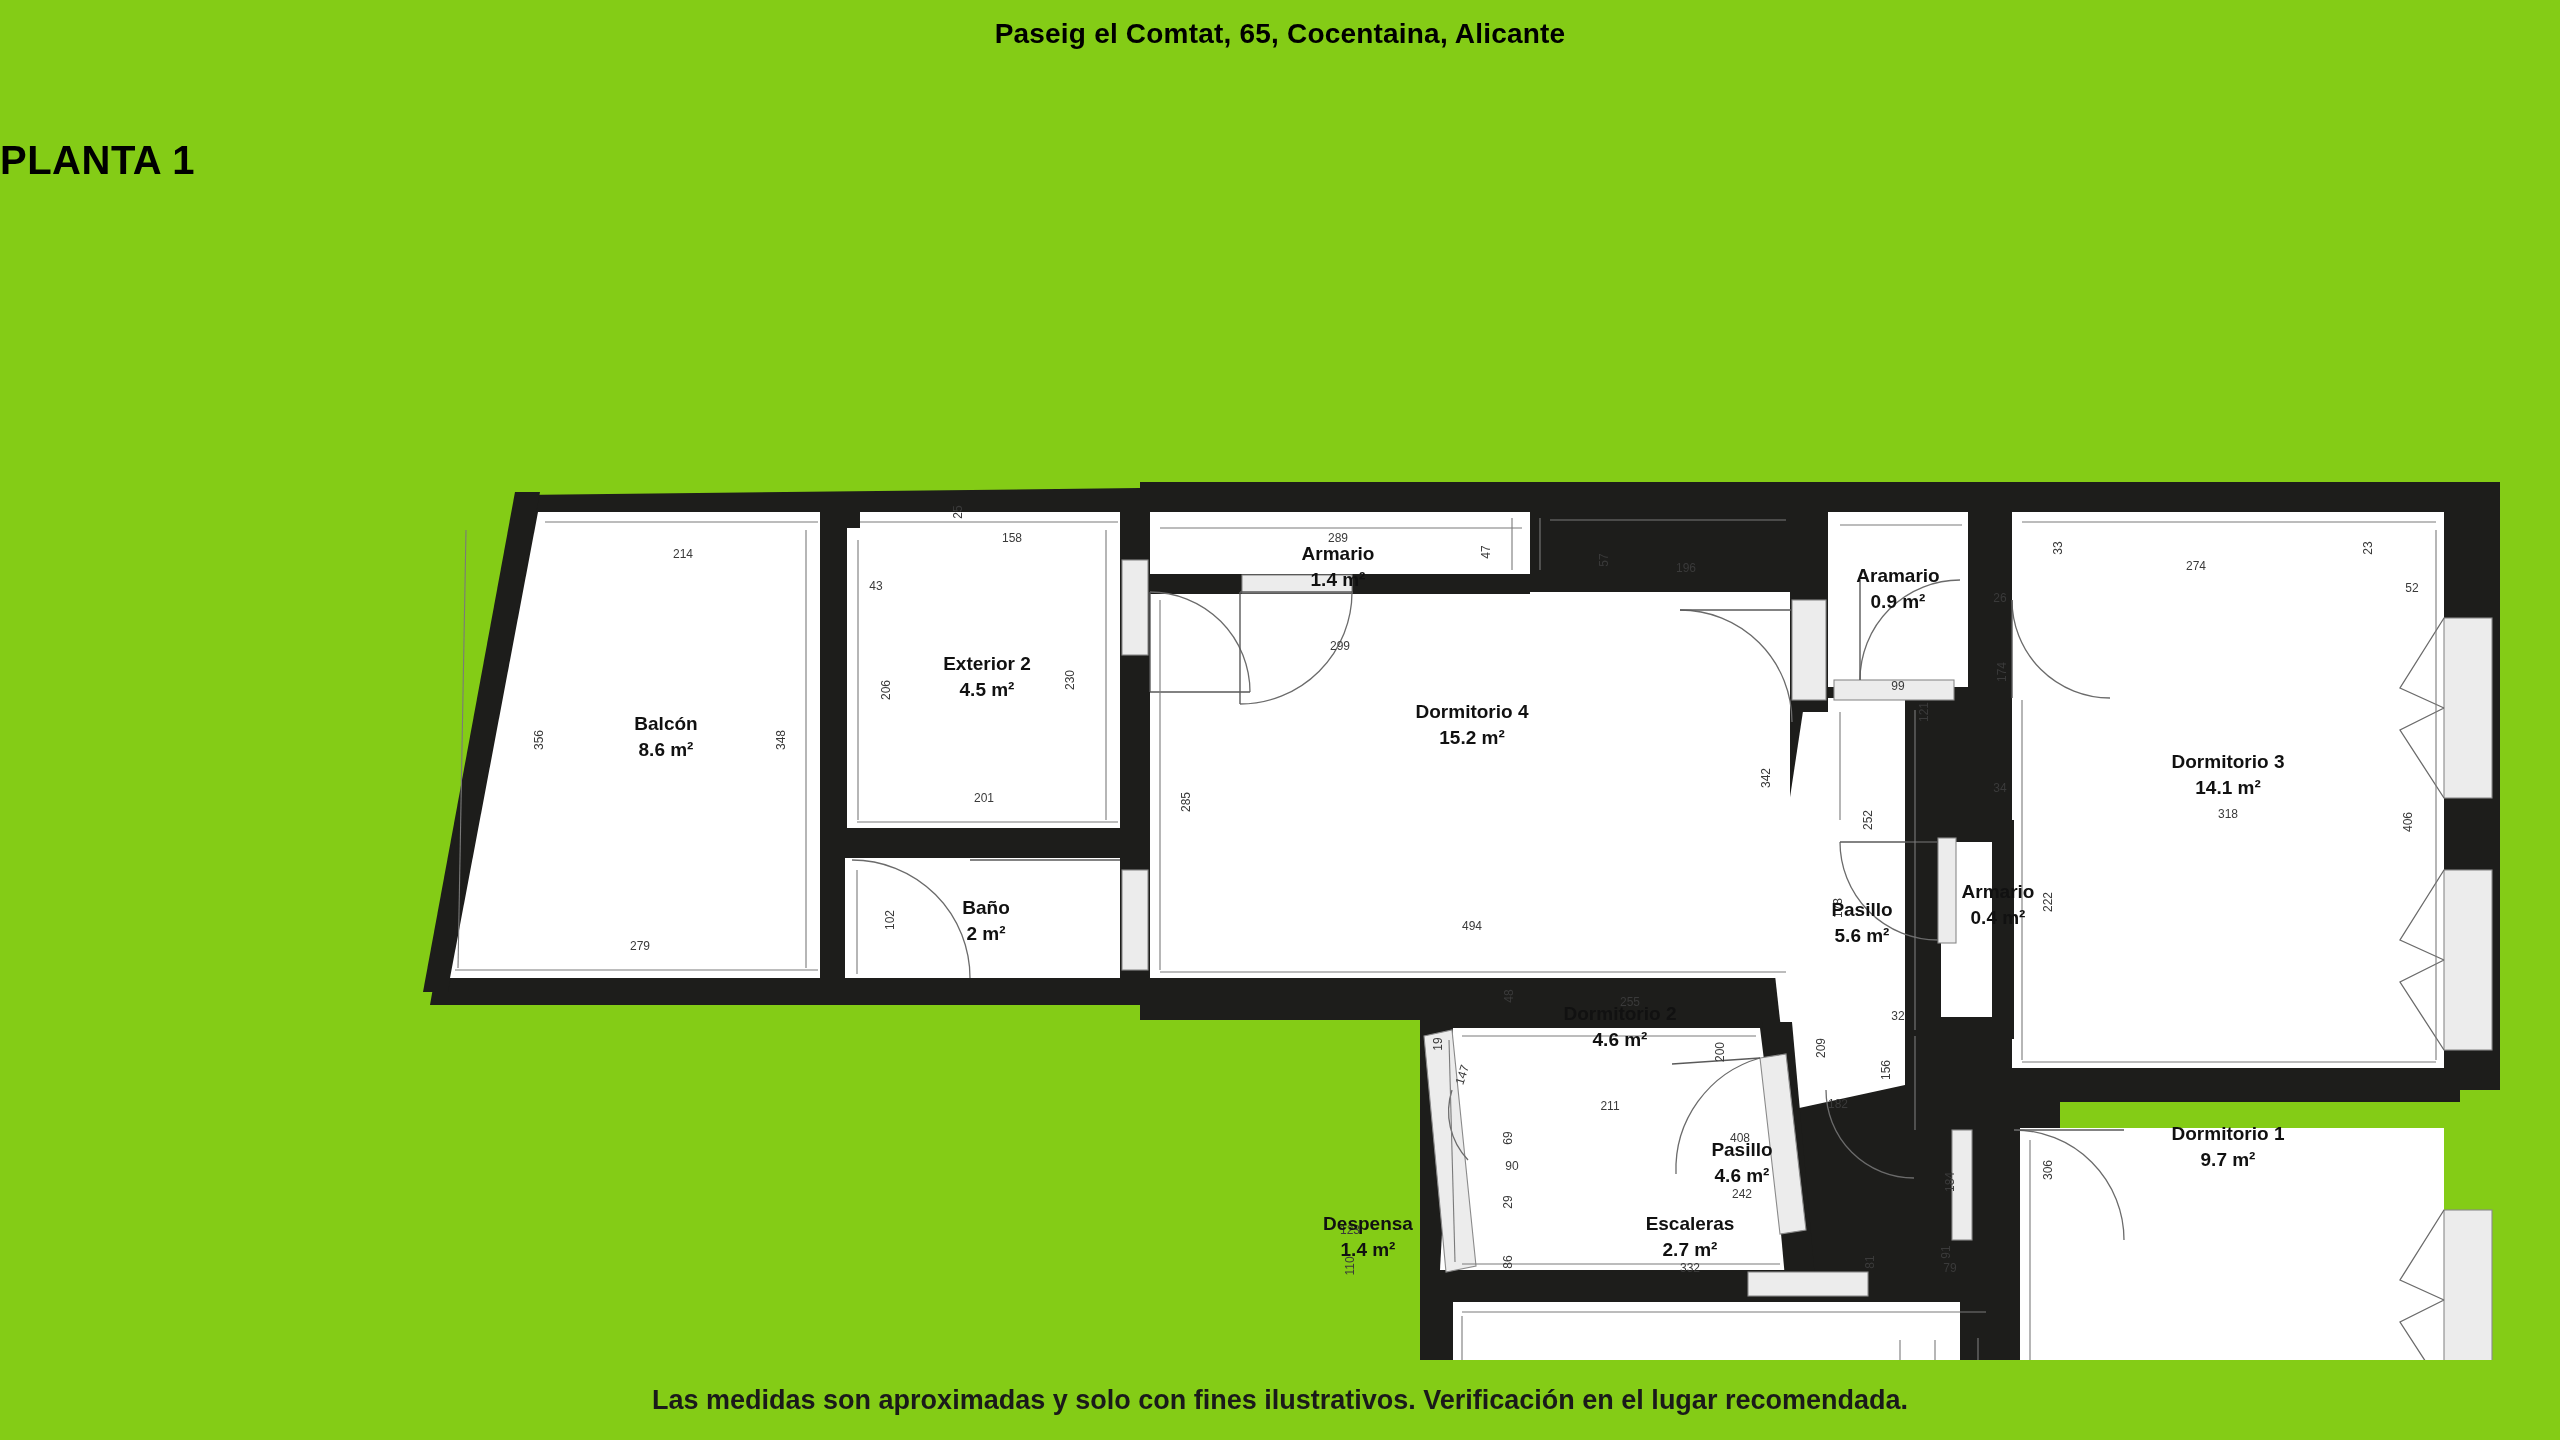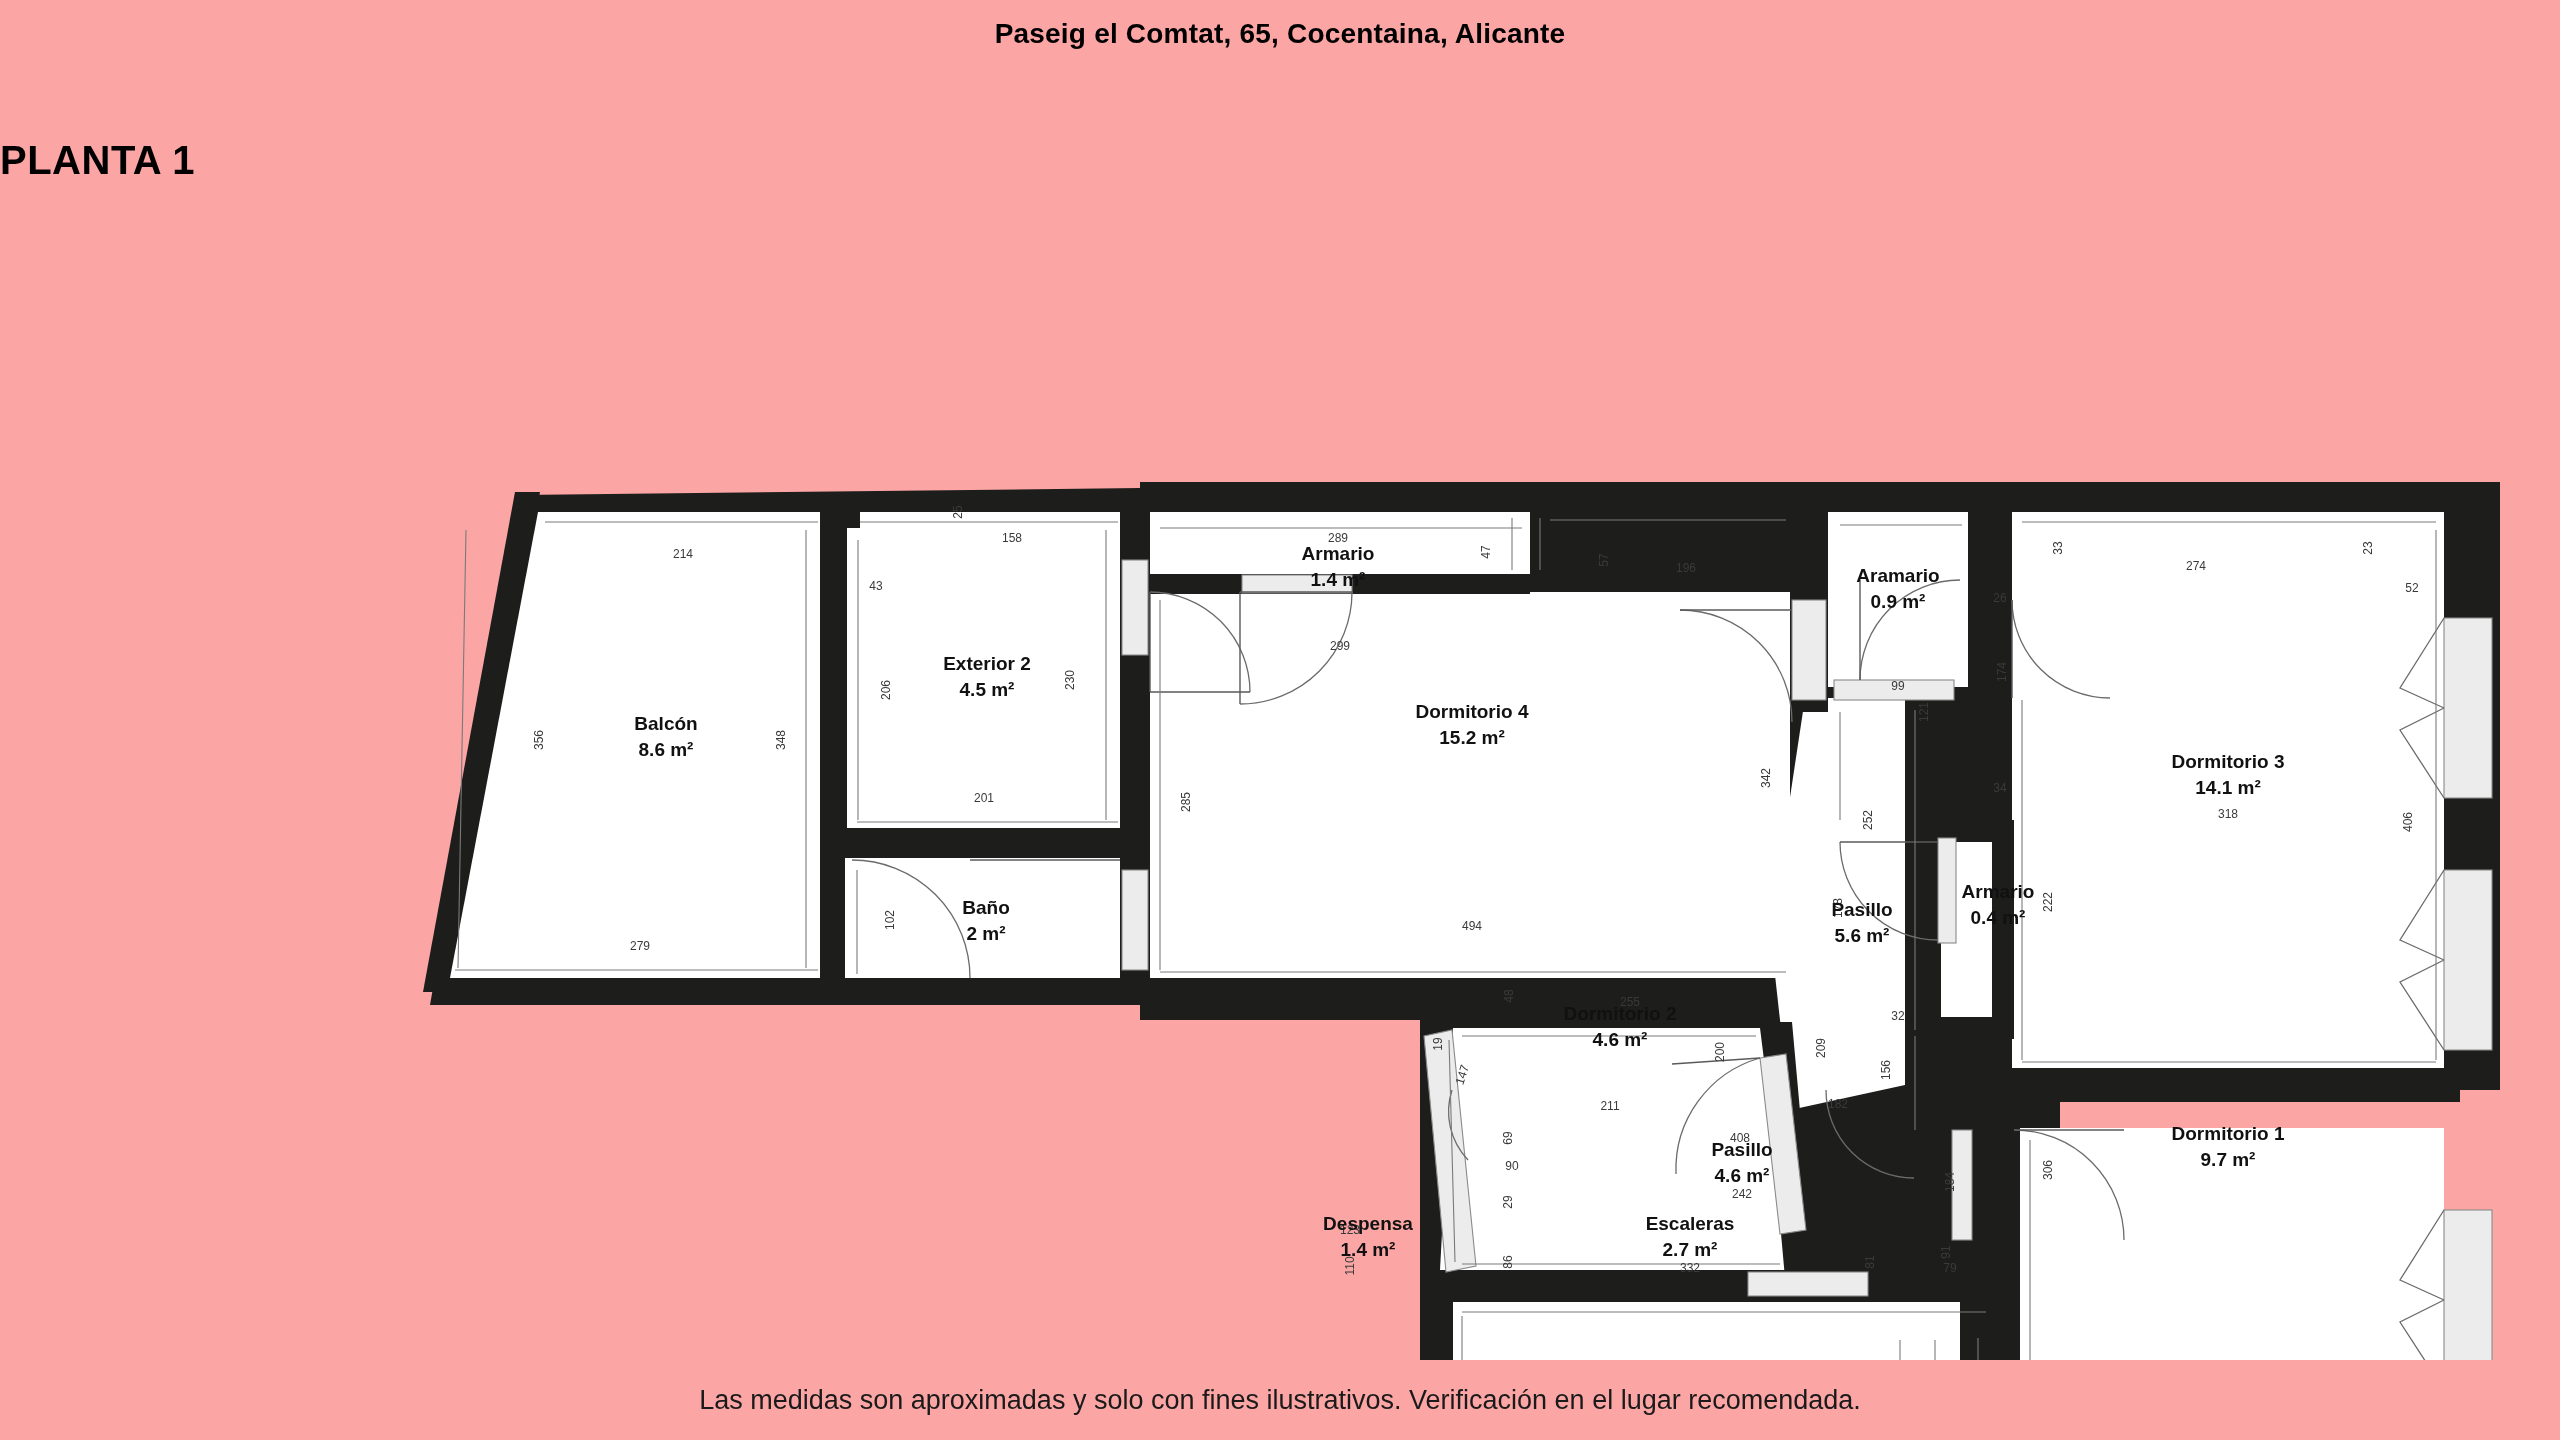--- a/index.html
+++ b/index.html
@@ -2,32 +2,32 @@
 <html><head>
 <meta charset="utf-8">
 <title>Floor Plan</title>
 <style>
   html,body{margin:0;padding:0;background:#ffffff;}
   body{
     width:2560px;height:1440px;overflow:hidden;
     font-family:"Liberation Sans","DejaVu Sans",sans-serif;
     color:#000000;
   }
-  .page{position:relative;width:2560px;height:1440px;background:#fca5a5;}
+  .page{position:relative;width:2560px;height:1440px;background:#84cc16;}
   .header-title{
     position:absolute;top:18px;left:0;width:2560px;
     text-align:center;font-size:28px;font-weight:bold;letter-spacing:0.2px;
   }
   .floor-title{
     position:absolute;top:138px;left:0;width:2560px;
     text-align:left;font-size:40px;font-weight:bold;letter-spacing:0.5px;
   }
   .footer-note{
     position:absolute;top:1385px;left:0;width:2560px;
-    text-align:center;font-size:27px;font-weight:400;color:#1a1a1a;
+    text-align:center;font-size:27px;font-weight:700;color:#1a1a1a;
   }
   .plan-wrap{position:absolute;left:0;top:230px;width:2560px;height:1130px;}
   svg.plan{display:block;width:2560px;height:1130px;}
   .wall{fill:#1d1d1b;}
   .room{fill:#ffffff;}
   .dimline{stroke:#7a7a7a;stroke-width:1.1;fill:none;}
   .swing{stroke:#6b6b6b;stroke-width:1.3;fill:none;}
   .doorleaf{stroke:#5a5a5a;stroke-width:1.4;fill:none;}
   .opening{fill:#ececec;stroke:#8a8a8a;stroke-width:1.1;}
   .dashed{stroke:#9a9a9a;stroke-width:1.4;fill:none;stroke-dasharray:10 8;}

